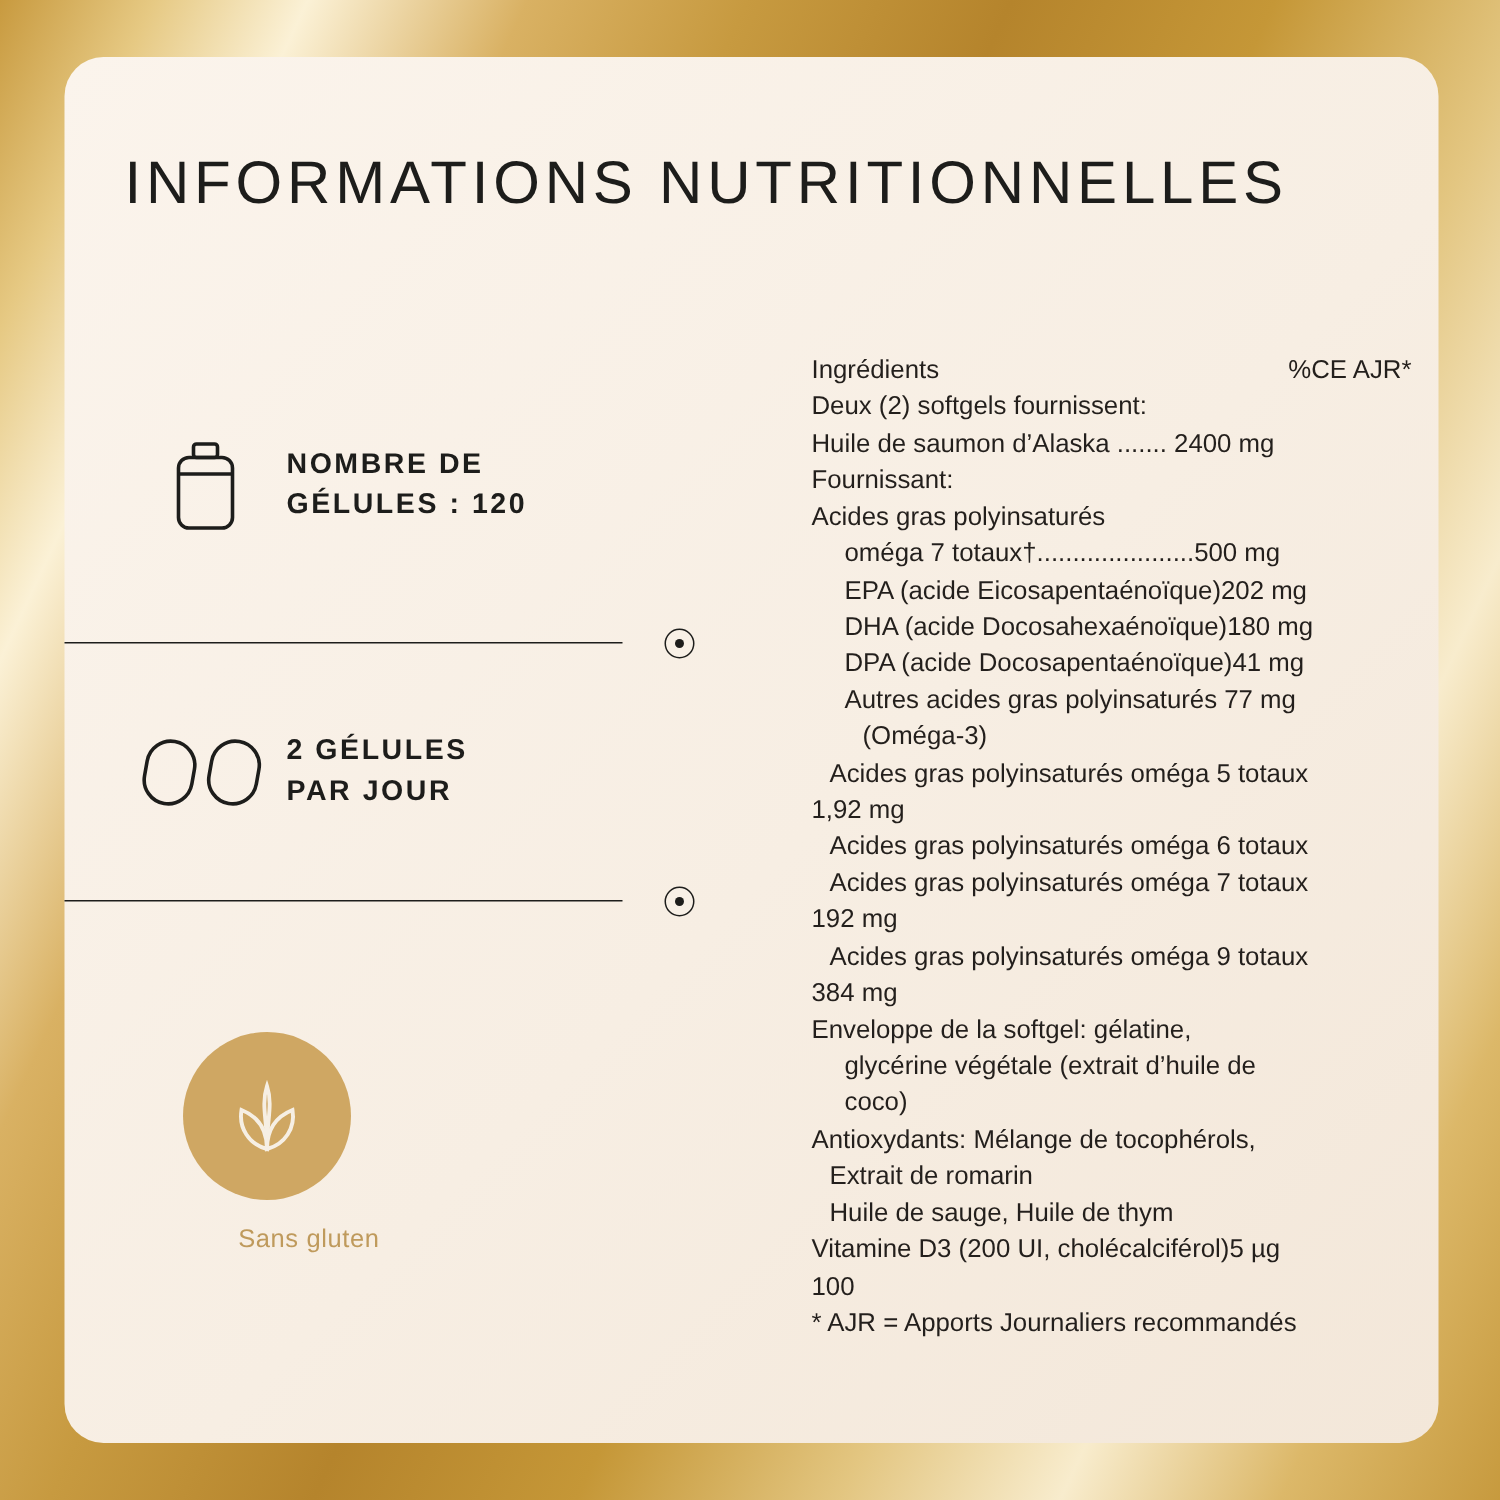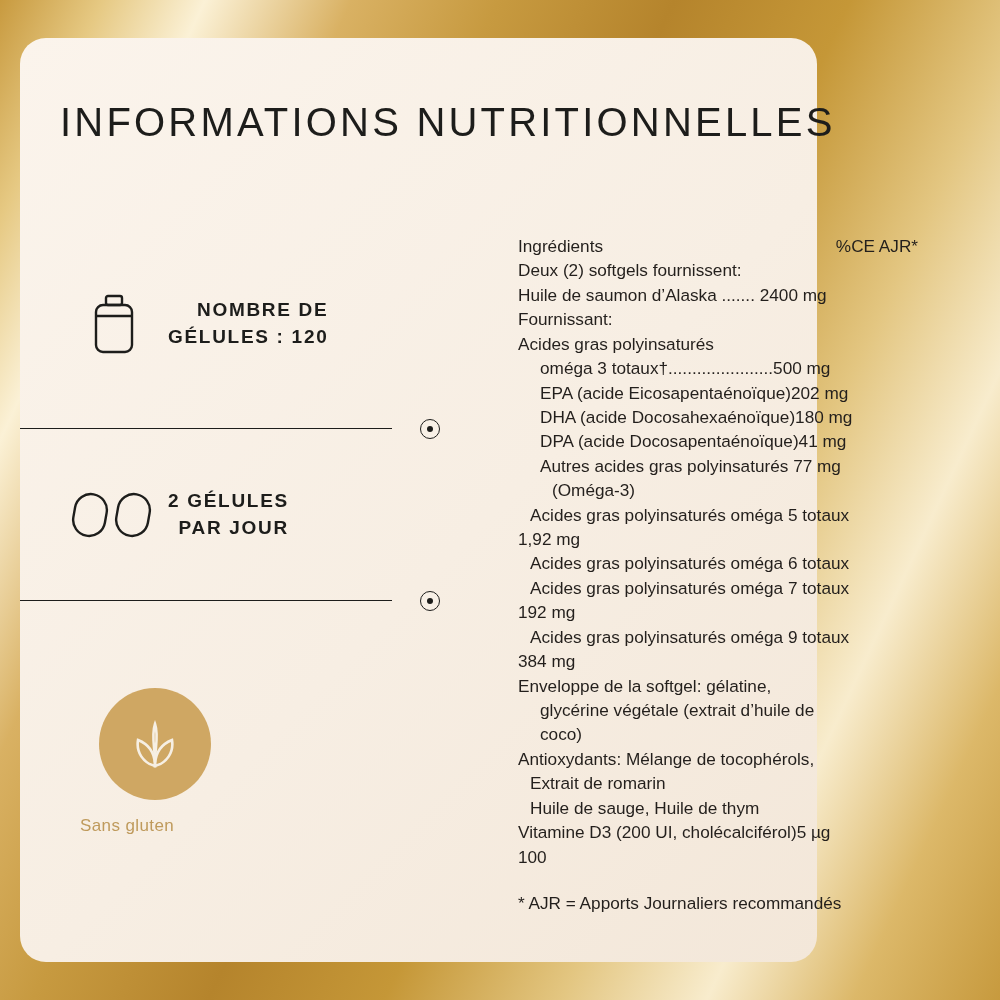--- a/index.html
+++ b/index.html
@@ -28,23 +28,23 @@
        #c59737 58%,
        #e3c681 70%,
        #f8eccd 80%,
        #dcb869 90%,
        #c79a3e 100%);
   }
 
   
   .card {
     position: absolute;
-    left: 20px;
+    left: 43px;
     top: 38px;
-    width: 797px;
+    width: 916px;
     height: 924px;
     background: linear-gradient(135deg, #fbf4ec 0%, #f7eee3 55%, #f3e7d9 100%);
     border-radius: 26px;
   }
 
   .title {
     position: absolute;
     left: 40px;
     top: 62px;
     font-size: 40px;
@@ -73,21 +73,20 @@
     justify-content: center;
     align-items: center;
   }
   .feature .ftxt {
     font-size: 19px;
     letter-spacing: 1.7px;
     line-height: 1.42;
     color: #1d1d1b;
     font-weight: 700;
     text-transform: uppercase;
-    text-align: right;
   }
 
   .rule {
     position: absolute;
     height: 1px;
     background: #1d1d1b;
     left: 0;
     width: 372px;
   }
   .rule-dot {
@@ -112,21 +111,21 @@
   
   .badges {
     position: absolute;
     left: 60px;
     top: 650px;
     display: flex;
     gap: 88px;
   }
   .badge {
     width: 150px;
-    text-align: left;
+    text-align: right;
   }
   .badge .circle {
     width: 112px;
     height: 112px;
     border-radius: 50%;
     background: #cfa763;
     margin: 0 auto;
     display: flex;
     align-items: center;
     justify-content: center;
@@ -153,21 +152,21 @@
     display: flex;
     justify-content: space-between;
   }
   .ing p {
     margin: 0;
   }
   .ing .i1 { padding-left: 0px; }
   .ing .i2 { padding-left: 22px; }
   .ing .i3 { padding-left: 12px; }
   .ing .i4 { padding-left: 34px; }
-  .ing .footnote { margin-top: 22px; }
+  .ing .footnote { margin-top: 0; }
 </style>
 </head>
 <body>
 
 <div class="frame"></div>
 
 <div class="card">
 
   <div class="title">INFORMATIONS NUTRITIONNELLES</div>
 
@@ -229,21 +228,21 @@
   <div class="ing">
     <div class="row-head">
       <span>Ingrédients</span>
       <span>%CE AJR*</span>
     </div>
     <div id="ing-lines">
         <p class="i1">Deux (2) softgels fournissent:</p>
         <p class="i1">Huile de saumon d’Alaska ....... 2400 mg</p>
         <p class="i1">Fournissant:</p>
         <p class="i1">Acides gras polyinsaturés</p>
-        <p class="i2">oméga 3 totaux†......................500 mg</p>
+        <p class="i2">oméga 7 totaux†......................500 mg</p>
         <p class="i2">EPA (acide Eicosapentaénoïque)202 mg</p>
         <p class="i2">DHA (acide Docosahexaénoïque)180 mg</p>
         <p class="i2">DPA (acide Docosapentaénoïque)41 mg</p>
         <p class="i2">Autres acides gras polyinsaturés  77 mg</p>
         <p class="i4">(Oméga-3)</p>
         <p class="i3">Acides gras polyinsaturés oméga 5 totaux</p>
         <p class="i1">1,92 mg</p>
         <p class="i3">Acides gras polyinsaturés oméga 6 totaux</p>
         <p class="i3">Acides gras polyinsaturés oméga 7 totaux</p>
         <p class="i1">192 mg</p>

